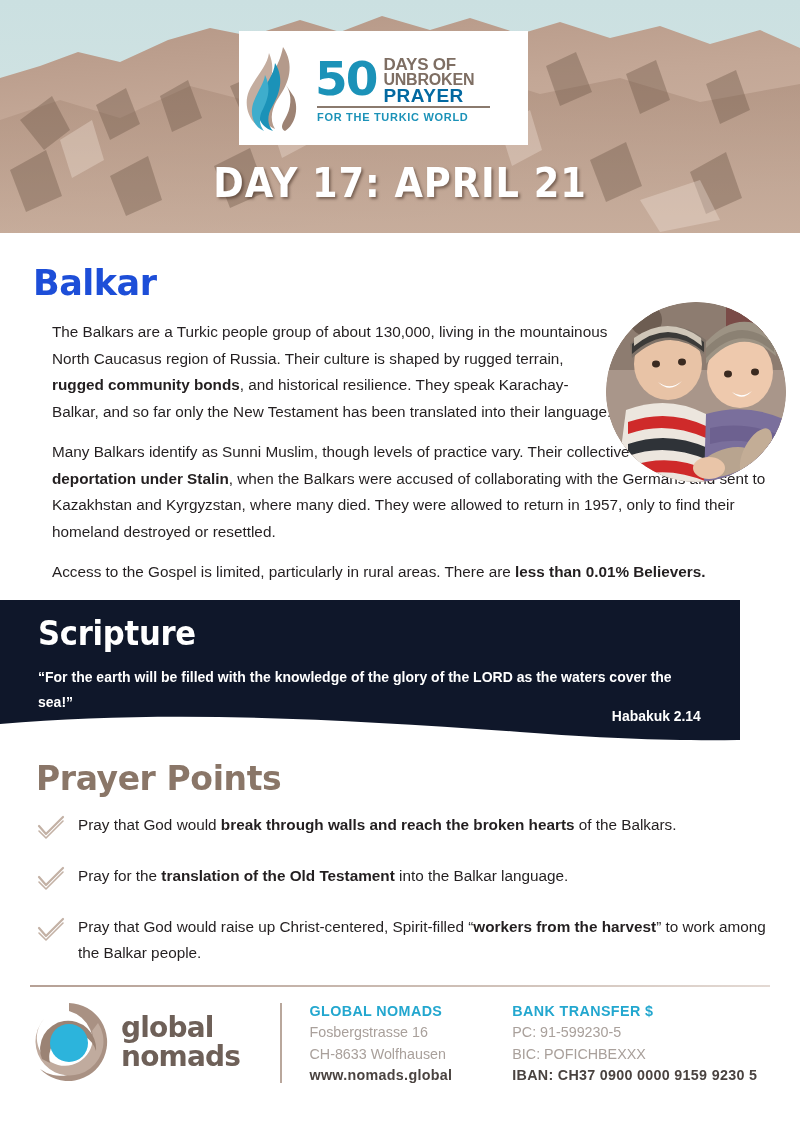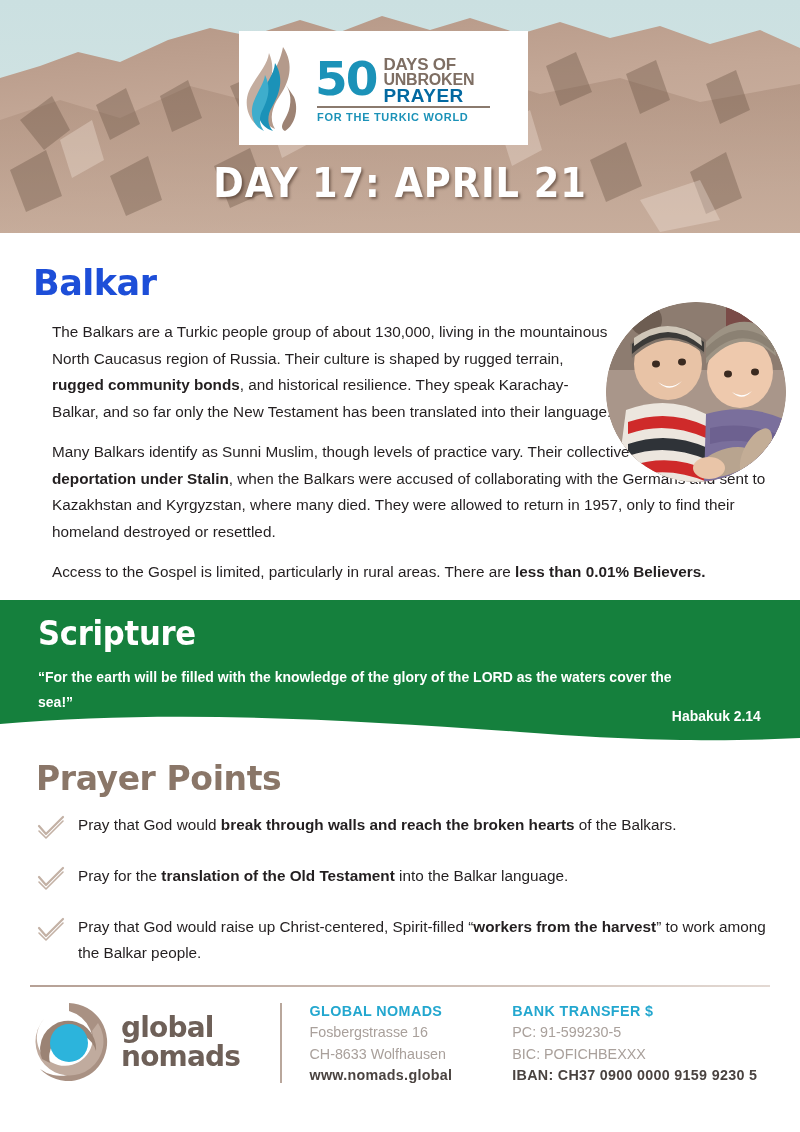--- a/index.html
+++ b/index.html
@@ -95,22 +95,22 @@
     margin-bottom:14px;
     max-width:560px;
   }
   .body-text p.wide { max-width:740px; }
   .body-text b { font-weight:bold; }
 
   
   .scripture-wrap { position:relative; margin-top:6px; }
   .scripture {
     position:relative;
-    width:800px; height:145px;
-    background:#15803d;
+    width:740px; height:145px;
+    background:#0f172a;
     padding:14px 0 0 38px;
   }
   .scripture h2 {
     font-family:"DejaVu Sans", sans-serif;
     font-size:33px; font-weight:bold; color:#ffffff;
     letter-spacing:-0.3px;
     transform:scaleX(0.93); transform-origin:left;
   }
   .scripture .verse {
     margin-top:12px;

